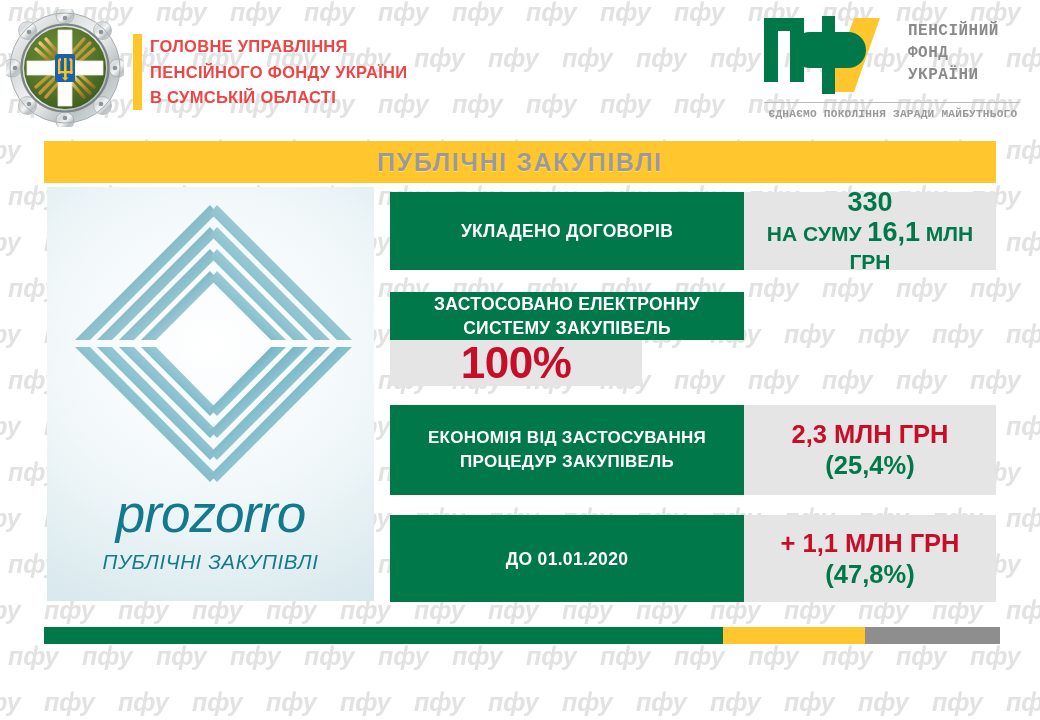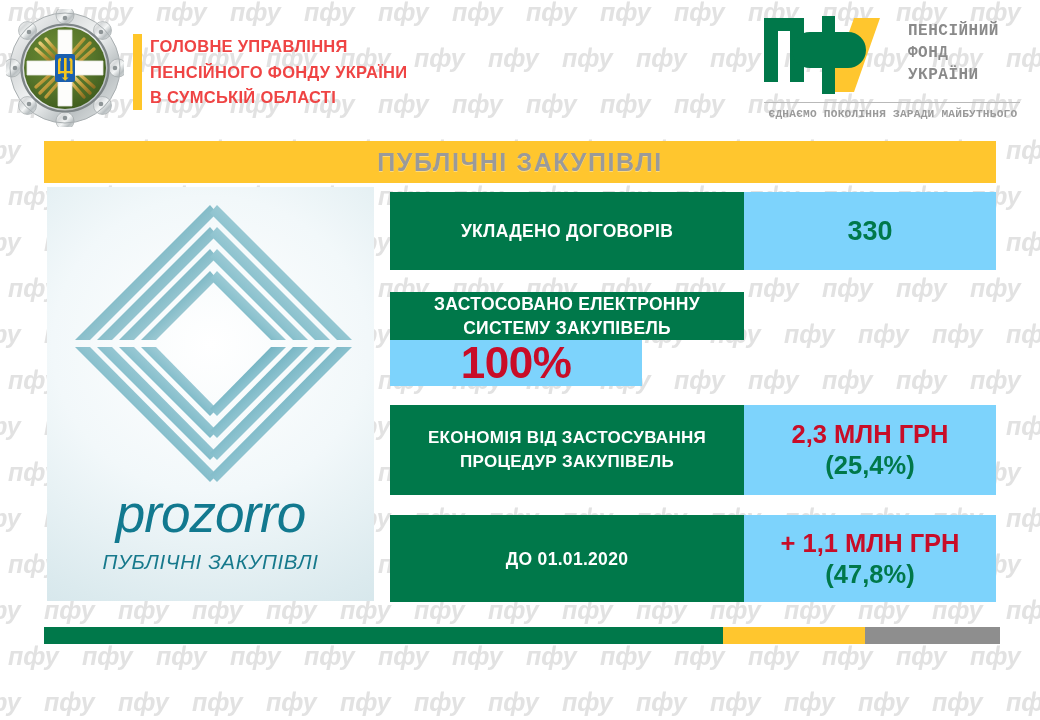--- a/index.html
+++ b/index.html
@@ -208,21 +208,21 @@
     text-align: center;
     padding: 0 12px;
     font-weight: 700;
     font-size: 17.5px;
     line-height: 24px;
     letter-spacing: 0.3px;
     text-transform: uppercase;
   }
   .row-value {
     width: 252px;
-    background: #7dd3fc;
+    background: #e5e5e5;
     display: flex;
     flex-direction: column;
     align-items: center;
     justify-content: center;
     text-align: center;
     font-weight: 700;
     text-transform: uppercase;
   }
 
   
@@ -462,20 +462,25 @@
     <div class="pz-word">prozorro</div>
     <div class="pz-sub">ПУБЛІЧНІ ЗАКУПІВЛІ</div>
   </div>
 
   <div class="rows">
 
     <div class="row row-1">
       <div class="row-label">УКЛАДЕНО ДОГОВОРІВ</div>
       <div class="row-value">
         <div class="v-big-green">330</div>
+        <div class="v-line-green">
+          <span>НА СУМУ</span>
+          <span class="num">16,1</span>
+          <span>МЛН ГРН</span>
+        </div>
       </div>
     </div>
 
     <div class="row row-2">
       <div class="row-label">ЗАСТОСОВАНО ЕЛЕКТРОННУ СИСТЕМУ ЗАКУПІВЕЛЬ</div>
       <div class="row-value">
         <div class="v-red-huge">100%</div>
       </div>
     </div>
 

